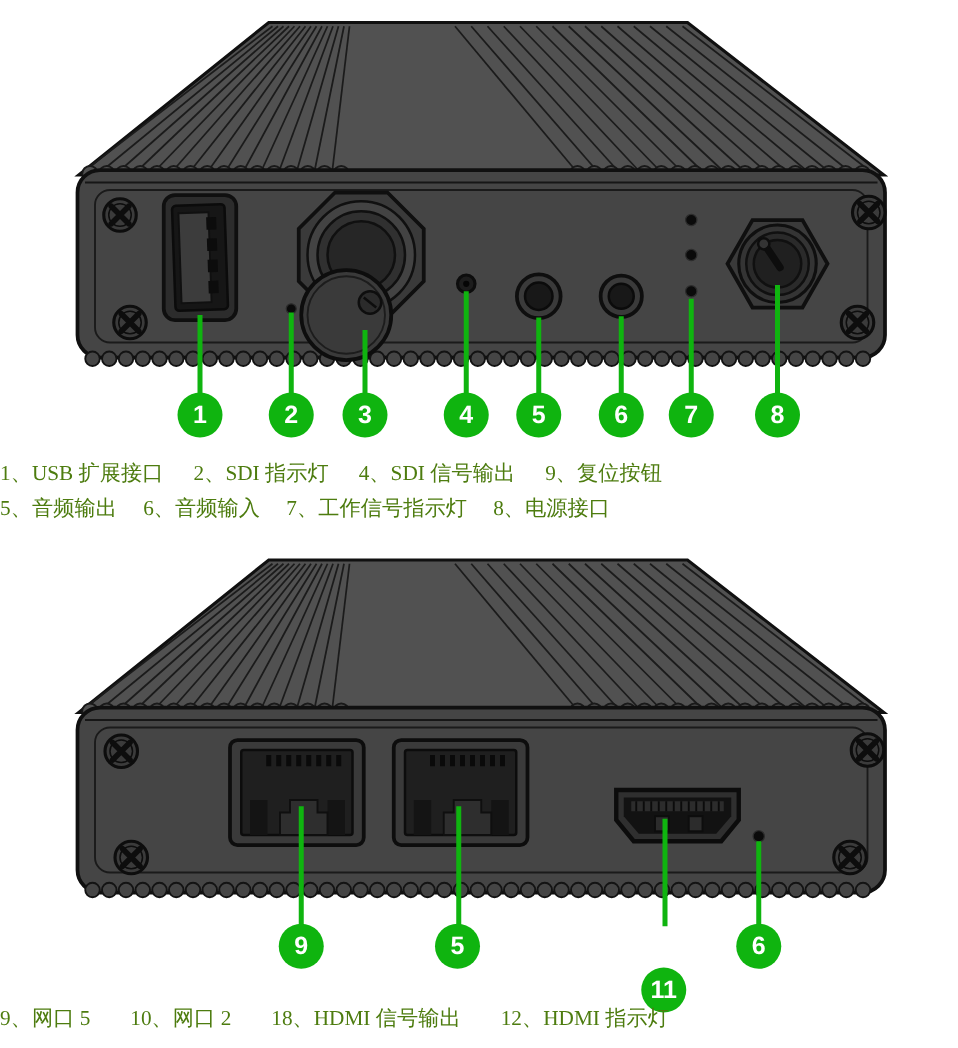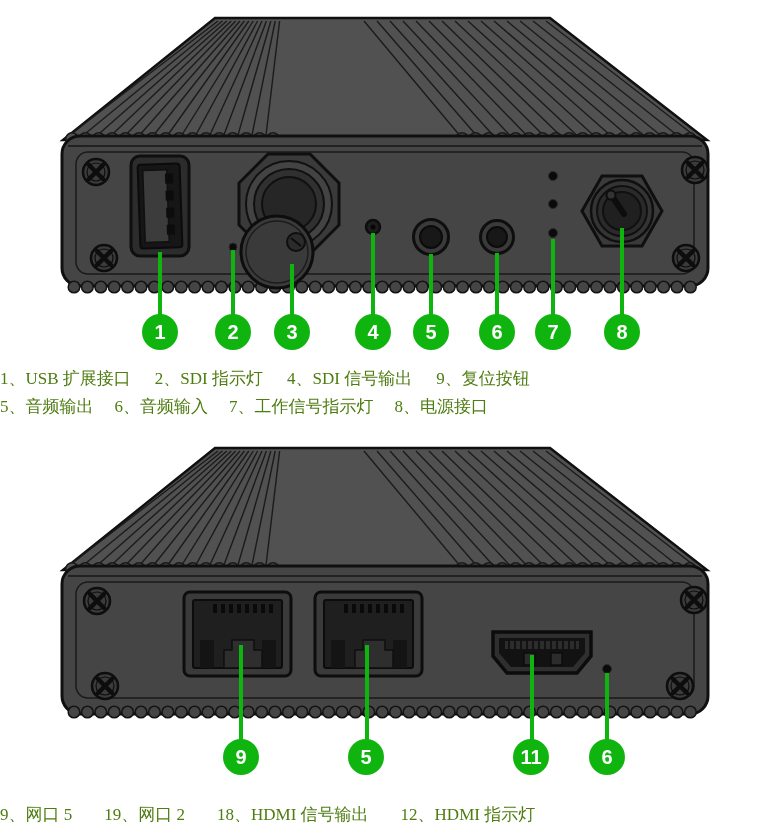--- a/index.html
+++ b/index.html
@@ -494,38 +494,38 @@
     </div>
   <div class="callout" style="left:604px;top:314px">
       <span>8</span>
     </div>
   <div class="callout" style="left:223px;top:739px">
       <span>9</span>
     </div>
   <div class="callout" style="left:348px;top:739px">
       <span>5</span>
     </div>
-  <div class="callout" style="left:513px;top:739px">
+  <div class="callout" style="left:513px;top:774px">
       <span>11</span>
     </div>
   <div class="callout" style="left:589px;top:739px">
       <span>6</span>
     </div>
 
   <div class="label-row row-front-1">
     <span>1、USB 扩展接口</span>
     <span>2、SDI 指示灯</span>
     <span>4、SDI 信号输出</span>
     <span>9、复位按钮</span>
   </div>
   <div class="label-row row-front-2">
     <span>5、音频输出</span>
     <span>6、音频输入</span>
     <span>7、工作信号指示灯</span>
     <span>8、电源接口</span>
   </div>
   <div class="label-row row-rear-1">
     <span>9、网口 5</span>
-    <span>19、网口 2</span>
+    <span>10、网口 2</span>
     <span>18、HDMI 信号输出</span>
     <span>12、HDMI 指示灯</span>
   </div>
 </div>
 
 </body></html>

